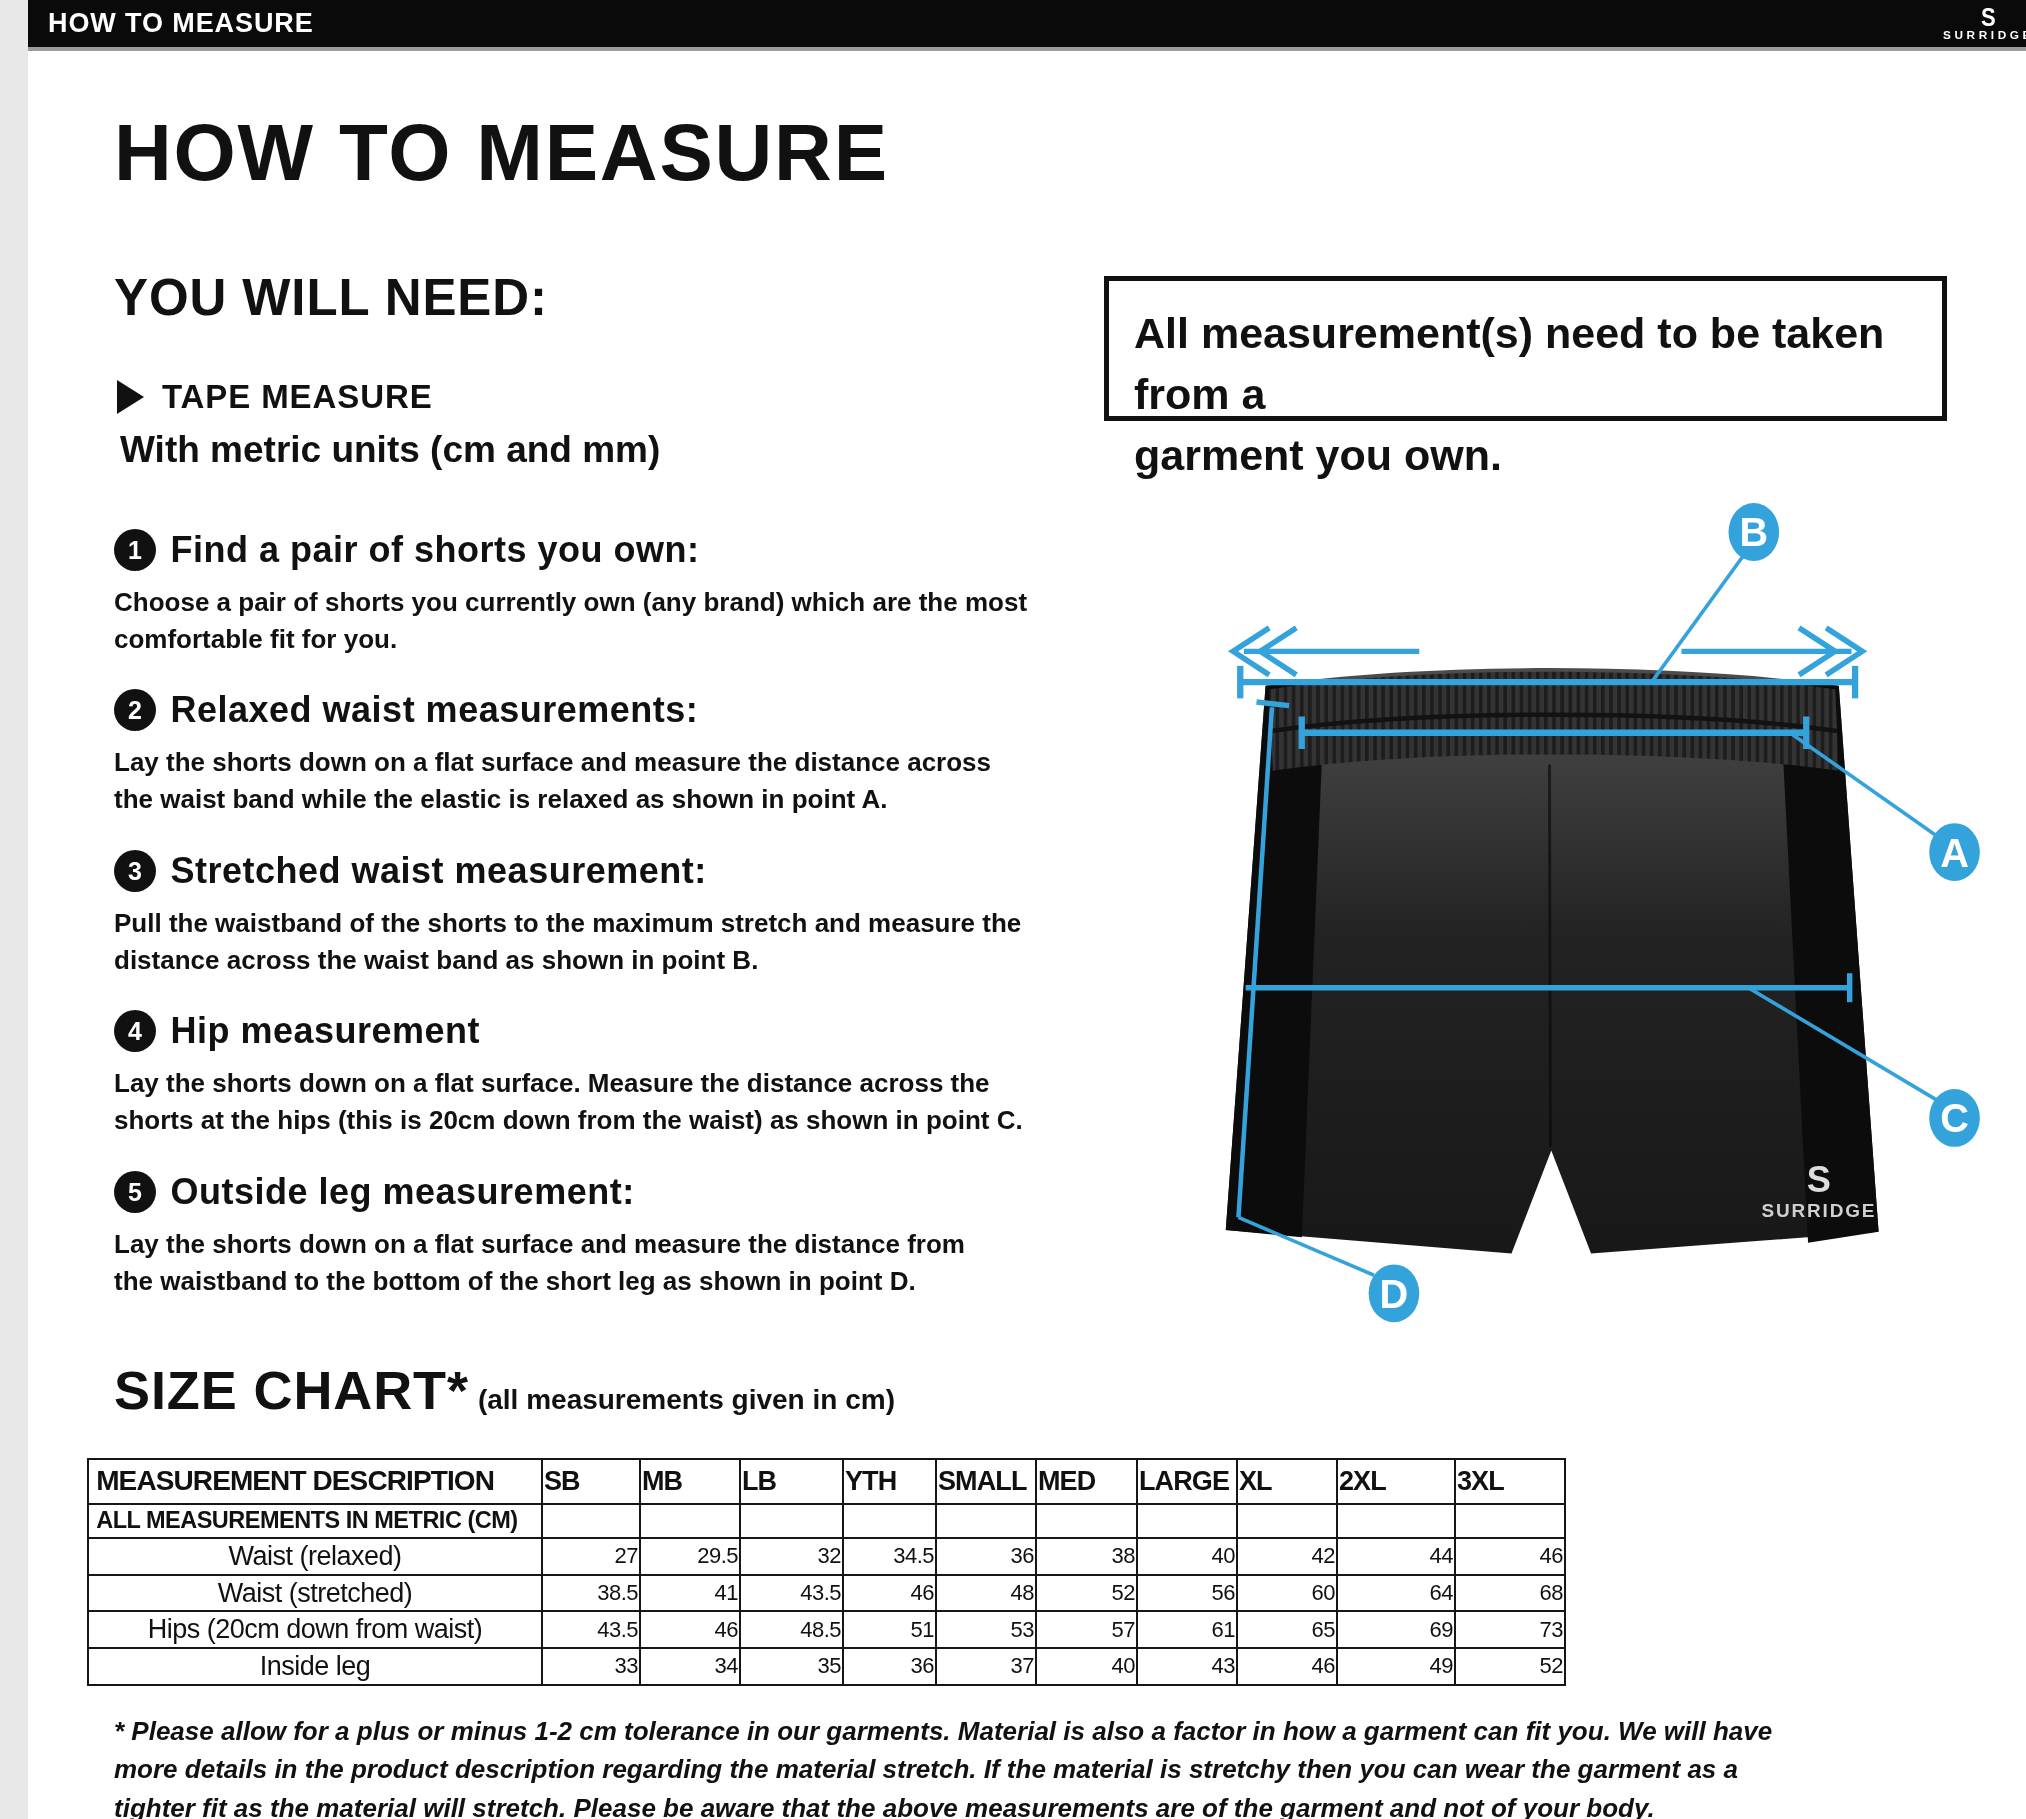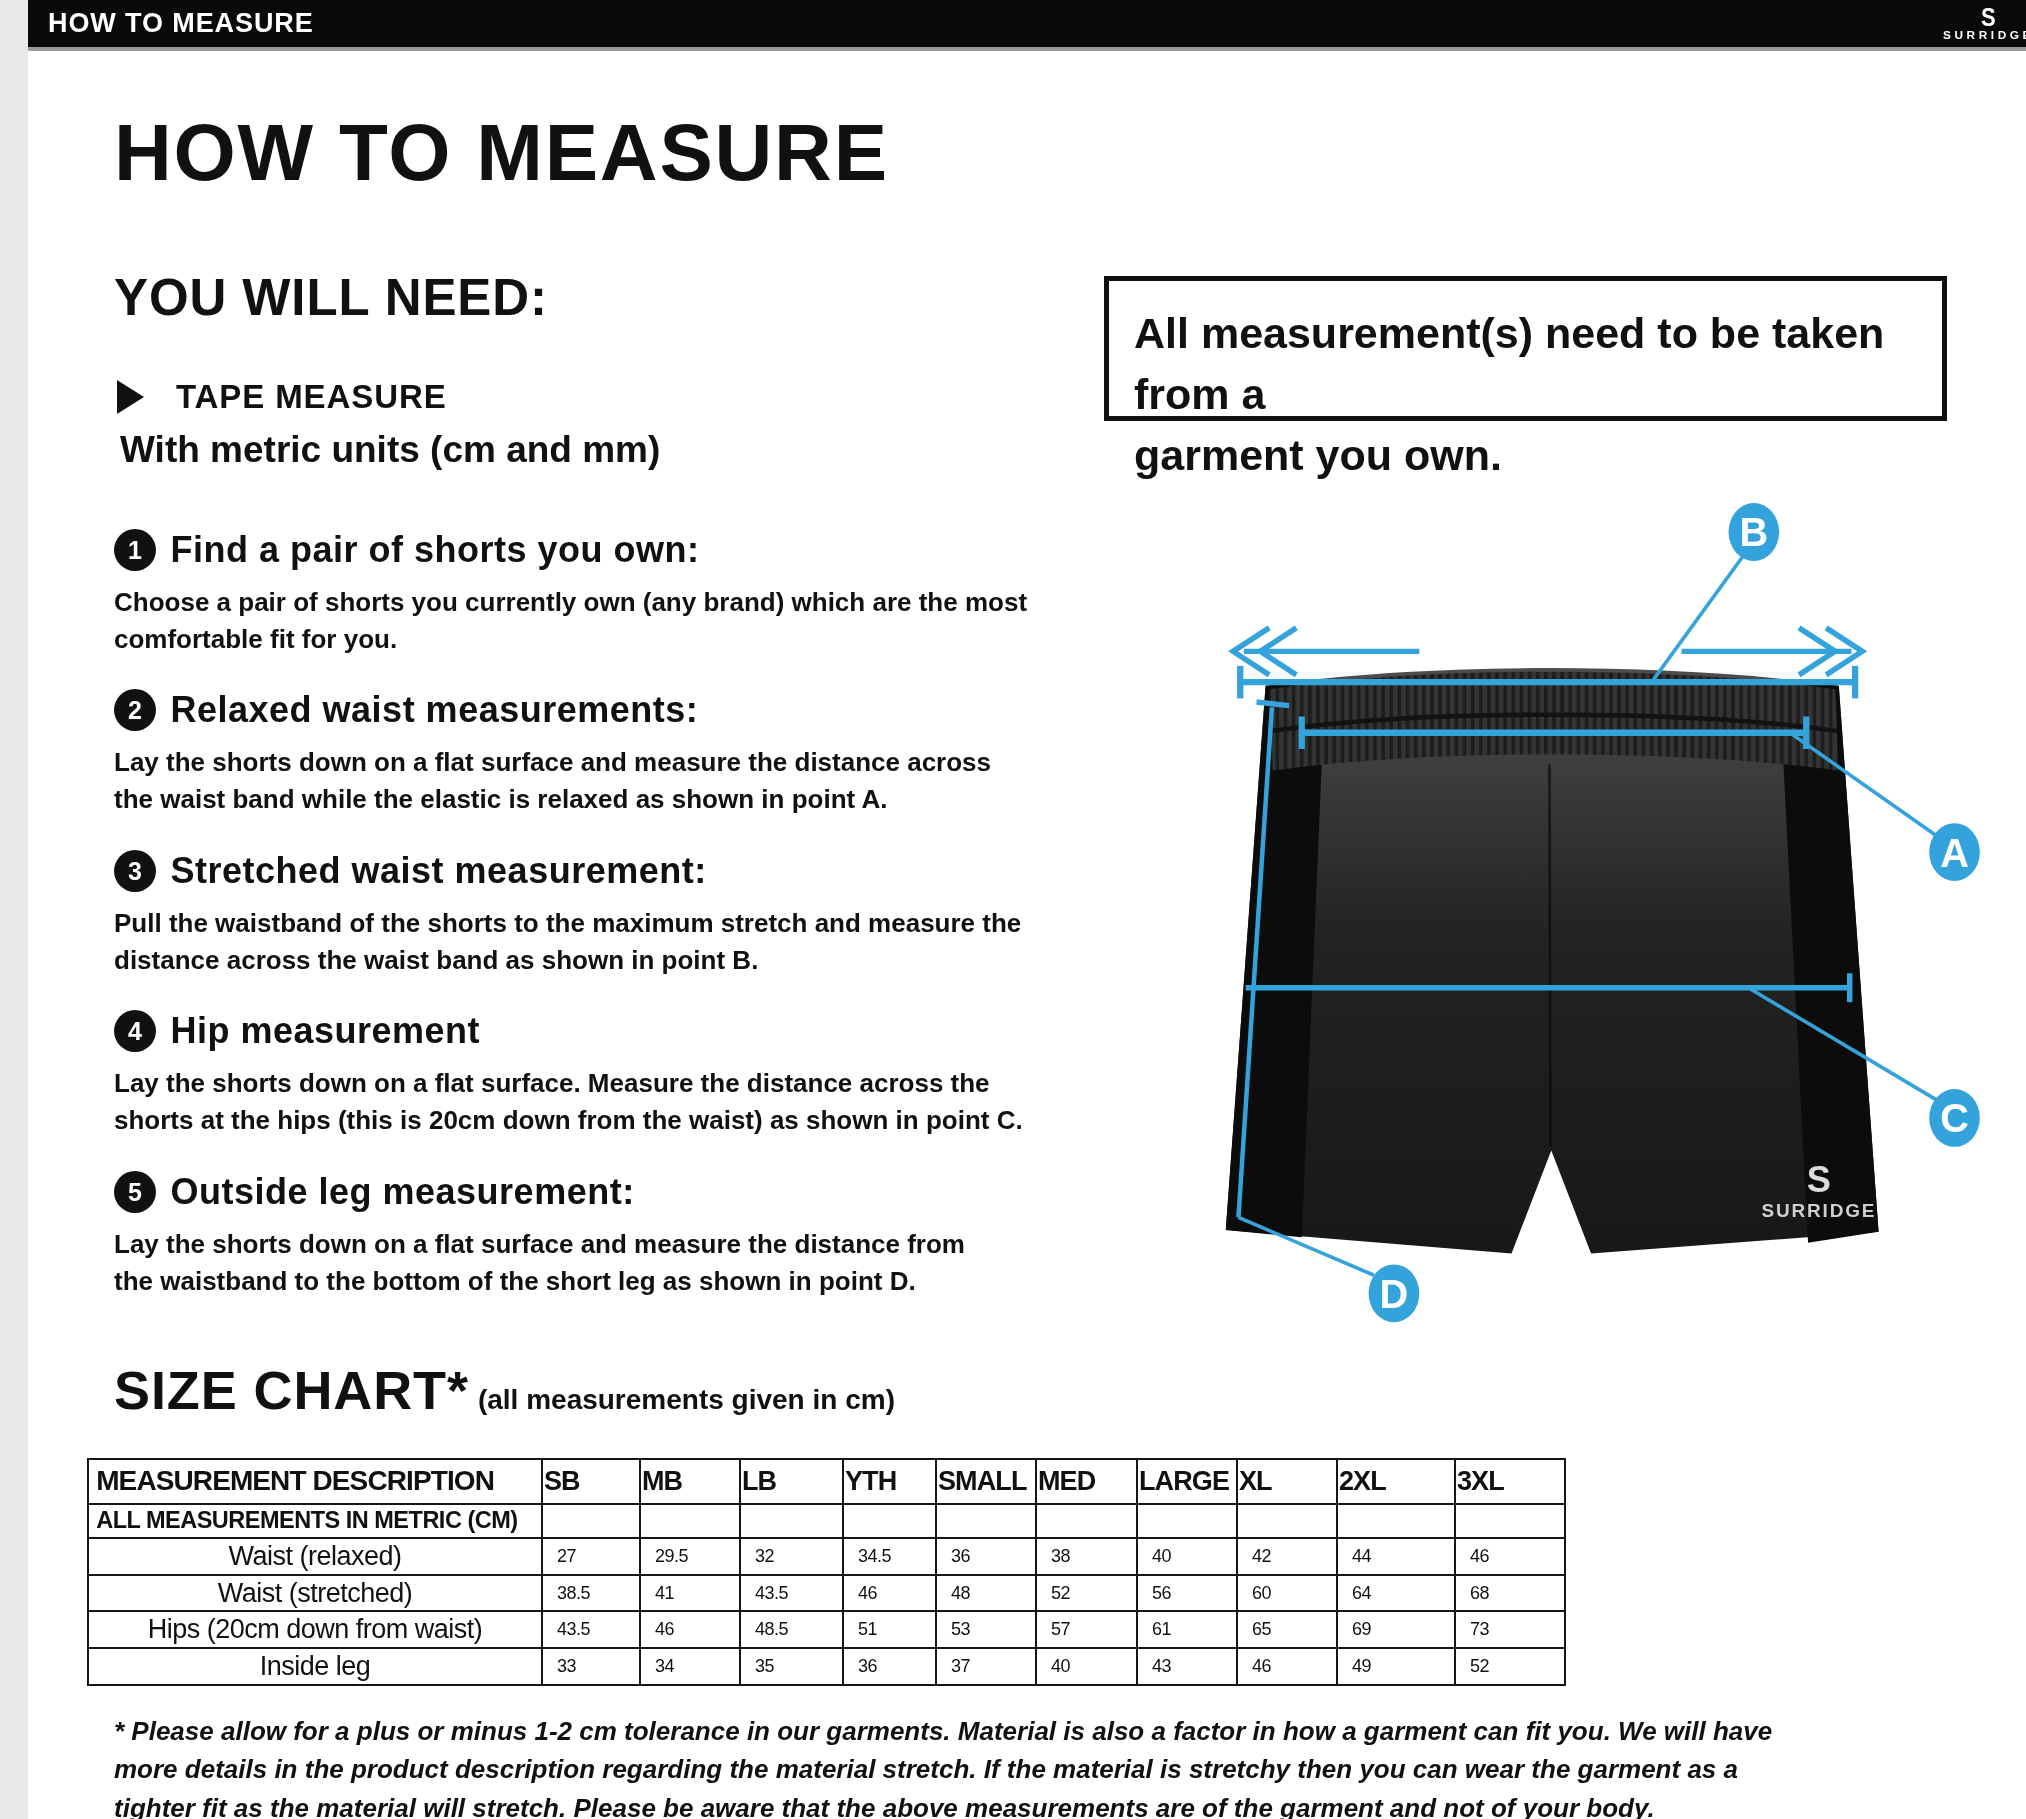--- a/index.html
+++ b/index.html
@@ -13,21 +13,21 @@
   .topbar-title{color:#fff;font-size:27px;font-weight:bold;letter-spacing:0.9px;}
   .topbar-rule{position:absolute;left:0;top:47px;width:2026px;height:3.6px;background:#9b9b9b;}
   .brand{display:flex;flex-direction:column;align-items:center;line-height:1;color:#fff;margin-top:1.8px;}
   .brand-mono{font-size:22px;font-weight:bold;transform:scaleY(1.15);}
   .brand-word{font-size:11.8px;font-weight:bold;letter-spacing:3.6px;margin-top:0.9px;}
 
   
   .main-title{position:absolute;left:86px;top:107px;font-size:80px;font-weight:bold;letter-spacing:1.8px;}
   .need-title{position:absolute;left:86px;top:268px;font-size:51px;font-weight:bold;letter-spacing:0.9px;}
 
-  .tape-row{position:absolute;left:89px;top:378px;display:flex;align-items:center;gap:32px;}
+  .tape-row{position:absolute;left:89px;top:378px;display:flex;align-items:center;gap:18px;}
   .tri-icon{width:0;height:0;border-left:27px solid #111;border-top:17px solid transparent;
             border-bottom:17px solid transparent;}
   .tape-label{font-size:33px;font-weight:bold;letter-spacing:0.9px;}
   .tape-sub{position:absolute;left:92px;top:429px;font-size:37px;font-weight:bold;}
 
   
   .step{position:absolute;left:86px;width:1058px;}
   .step-head{display:flex;align-items:center;gap:14.5px;}
   .step-num{width:42px;height:42px;border-radius:50%;background:#111;color:#fff;flex:0 0 42px;
             display:flex;align-items:center;justify-content:center;font-size:25px;font-weight:bold;}
@@ -46,21 +46,21 @@
   .size-title{position:absolute;left:86px;top:1359px;font-size:54px;font-weight:bold;letter-spacing:0.9px;}
   .size-sub{font-size:28px;font-weight:bold;letter-spacing:0;margin-left:9px;}
   .chart-wrap{position:absolute;left:59px;top:1458px;}
   table.chart{border-collapse:collapse;table-layout:fixed;width:1479px;}
   table.chart td,table.chart th{border:2.7px solid #161616;box-sizing:border-box;
         font-family:"Liberation Sans",sans-serif;color:#111;overflow:hidden;white-space:nowrap;}
   th.desc{font-size:28px;font-weight:bold;text-align:left;padding:5.4px 7.2px;height:43px;letter-spacing:-0.9px;}
   th.size{font-size:27px;font-weight:bold;text-align:left;letter-spacing:-0.9px;}
   td.metric{font-size:23.5px;font-weight:bold;text-align:left;padding:2.7px 7.2px;height:33px;letter-spacing:-0.5px;}
   td.rowlab{font-size:27px;text-align:center;padding:1.8px 7.2px;height:32px;letter-spacing:-0.5px;}
-  td.val{font-size:18px;text-align:left;letter-spacing:-0.5px;padding-left:14px;}
+  td.val{font-size:22px;text-align:right;letter-spacing:-0.5px;padding-left:14px;}
 
   .footnote{position:absolute;left:86px;top:1712px;width:1877px;font-size:26px;font-weight:bold;
             font-style:italic;line-height:1.48;white-space:pre-line;}
 </style>
 </head>
 <body>
 
 <div class="page">
 
   <div class="topbar">

